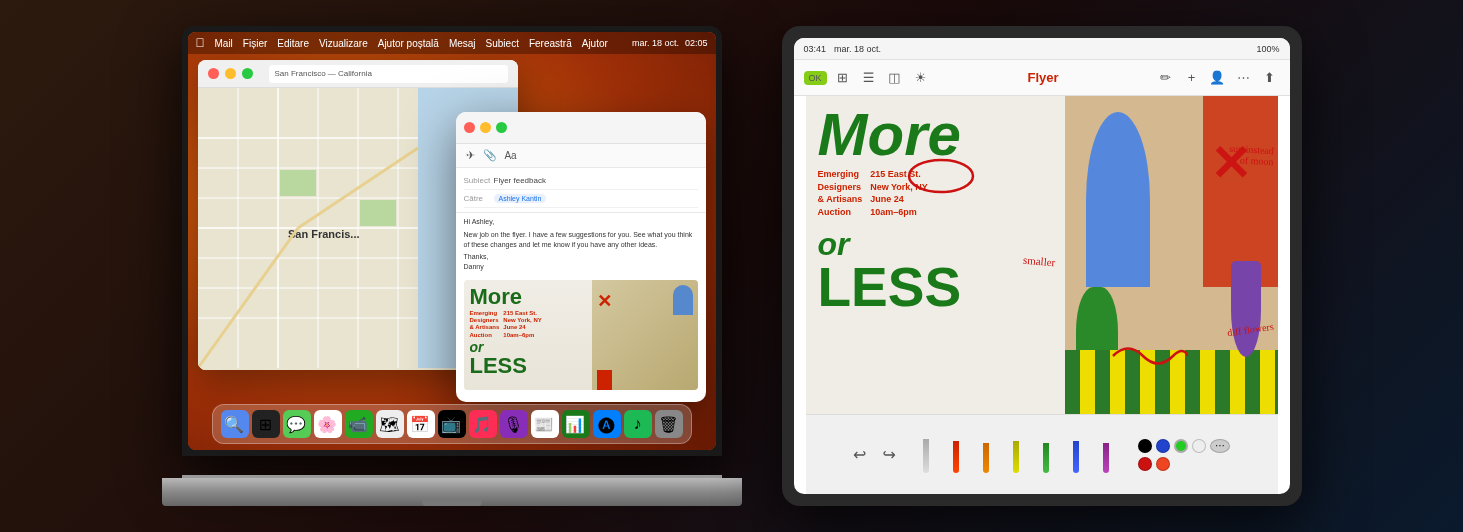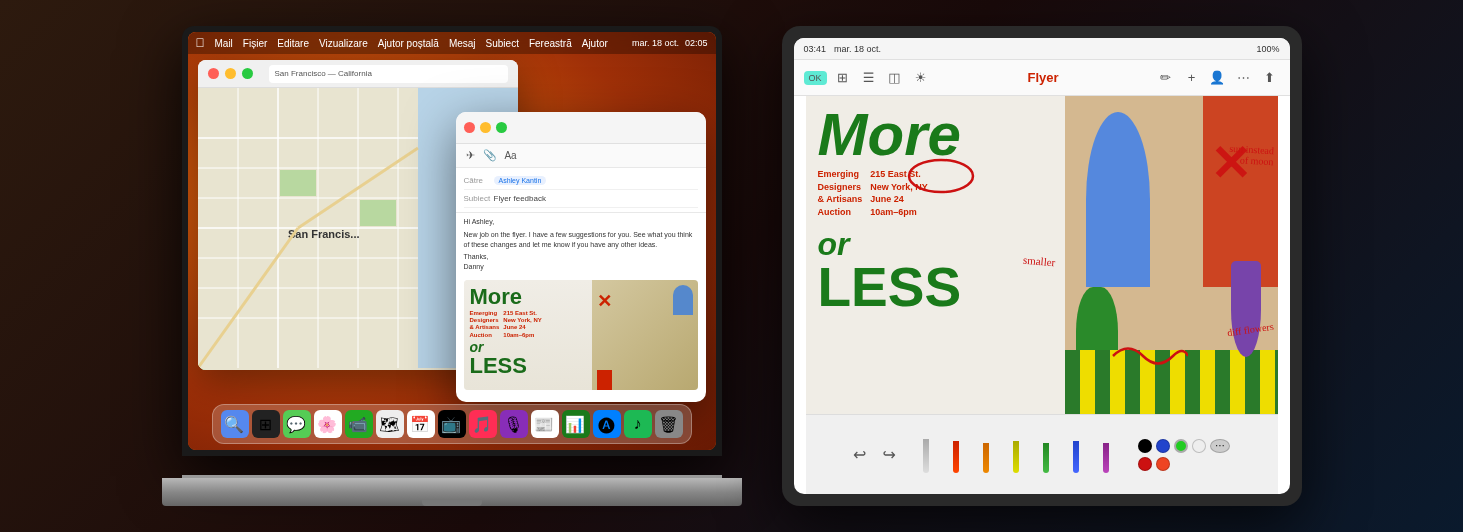--- a/index.html
+++ b/index.html
@@ -410,21 +410,21 @@
     .ipad-toolbar-left {
       display: flex;
       align-items: center;
       gap: 6px;
     }
 
     .ipad-toolbar-btn {
       font-size: 9px;
       color: #555;
       padding: 2px 5px;
-      background: #5eead4;
+      background: #84cc16;
       border-radius: 4px;
     }
 
     .ipad-doc-title {
       font-size: 13px;
       font-weight: 600;
       color: #cc2200;
       text-align: center;
     }
 
@@ -587,26 +587,26 @@
             </div>
 
             <div class="mail-toolbar">
               <div class="mail-toolbar-icon" style="background:transparent;color:#555;font-size:11px;">✈</div>
               <div class="mail-toolbar-icon" style="background:transparent;color:#555;font-size:11px;">📎</div>
               <div class="mail-toolbar-icon" style="background:transparent;color:#555;font-size:10px;">Aa</div>
             </div>
 
             <div class="mail-fields">
               <div class="mail-field-row">
+                <span class="mail-field-label">Subiect</span>
+                <span class="mail-subject">Flyer feedback</span>
+              </div>
+              <div class="mail-field-row">
                 <span class="mail-field-label">Către</span>
                 <span class="mail-chip">Ashley Kantin</span>
-              </div>
-              <div class="mail-field-row">
-                <span class="mail-field-label">Subiect</span>
-                <span class="mail-subject">Flyer feedback</span>
               </div>
             </div>
 
             <div class="mail-body">
               <p>Hi Ashley,</p>
               <p style="margin-top:3px;">New job on the flyer. I have a few suggestions for you. See what you think of these changes and let me know if you have any other ideas.</p>
               <p style="margin-top:3px;">Thanks,<br>Danny</p>
             </div>
 
             <div class="mail-flyer">

